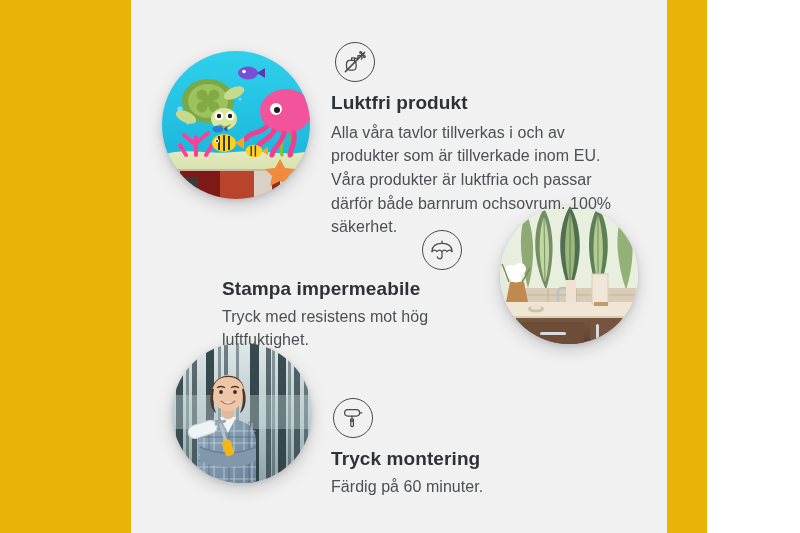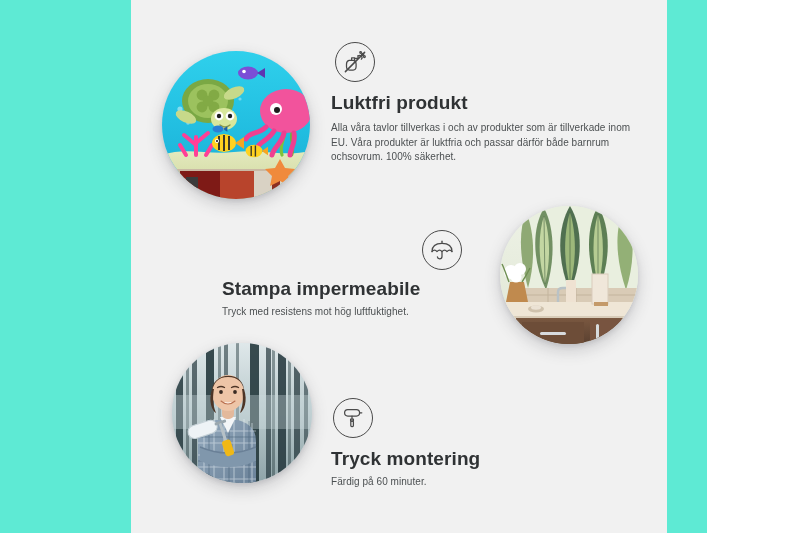--- a/index.html
+++ b/index.html
@@ -2,21 +2,21 @@
 <html><head>
 <meta charset="utf-8">
 <style>
   html,body{margin:0;padding:0;}
   body{
     width:800px;height:533px;
     background:#ffffff;
     font-family:"Liberation Sans", sans-serif;
     overflow:hidden;
   }
-  .stage{position:relative;width:707px;height:533px;background:#5eead4;}
+  .stage{position:relative;width:707px;height:533px;background:#eab308;}
   .panel{
     position:absolute;left:131px;top:0;width:536px;height:533px;
     background:#f1f1f1;
   }
 
   
   .circle{
     position:absolute;border-radius:50%;overflow:hidden;
     box-shadow:0 6px 16px rgba(60,60,70,.22), 0 2px 5px rgba(60,60,70,.12);
     background:#dfe3e6;
@@ -30,21 +30,21 @@
     border:1.6px solid #4a4a4a;
     display:flex;align-items:center;justify-content:center;
     box-sizing:border-box;
   }
   .icon-wrap svg{display:block;}
   .f-title{
     font-size:19px;font-weight:700;color:#2f3234;
     letter-spacing:.1px;margin:0;line-height:1.25;
   }
   .f-body{
-    font-size:10px;color:#4c5052;line-height:1.48;margin:0;
+    font-size:16px;color:#4c5052;line-height:1.48;margin:0;
     letter-spacing:.05px;
   }
 
   
   #feature-odor{left:331px;top:42px;width:300px;}
   #feature-odor .icon-wrap{margin:0 0 9px 4px;}
   #feature-odor .f-title{margin-bottom:6px;}
 
   
   #feature-water{left:222px;top:230px;width:242px;}

